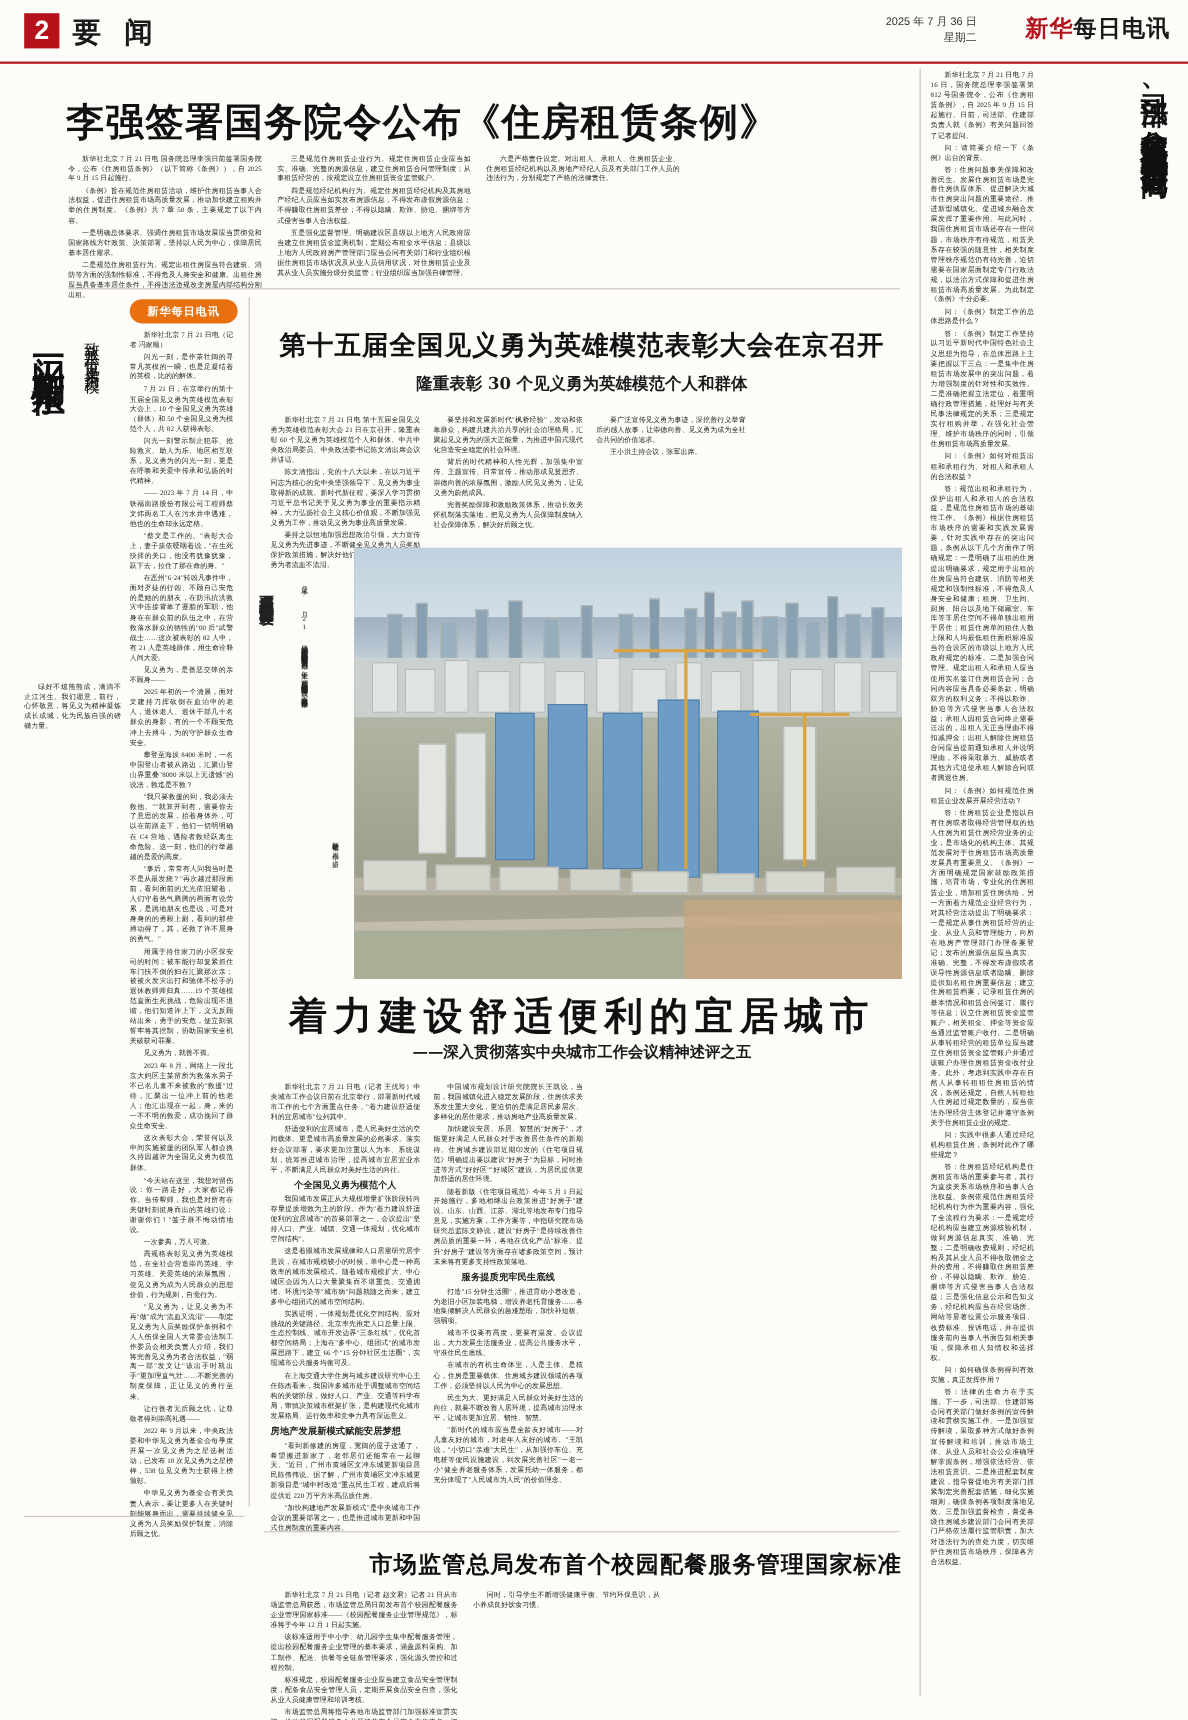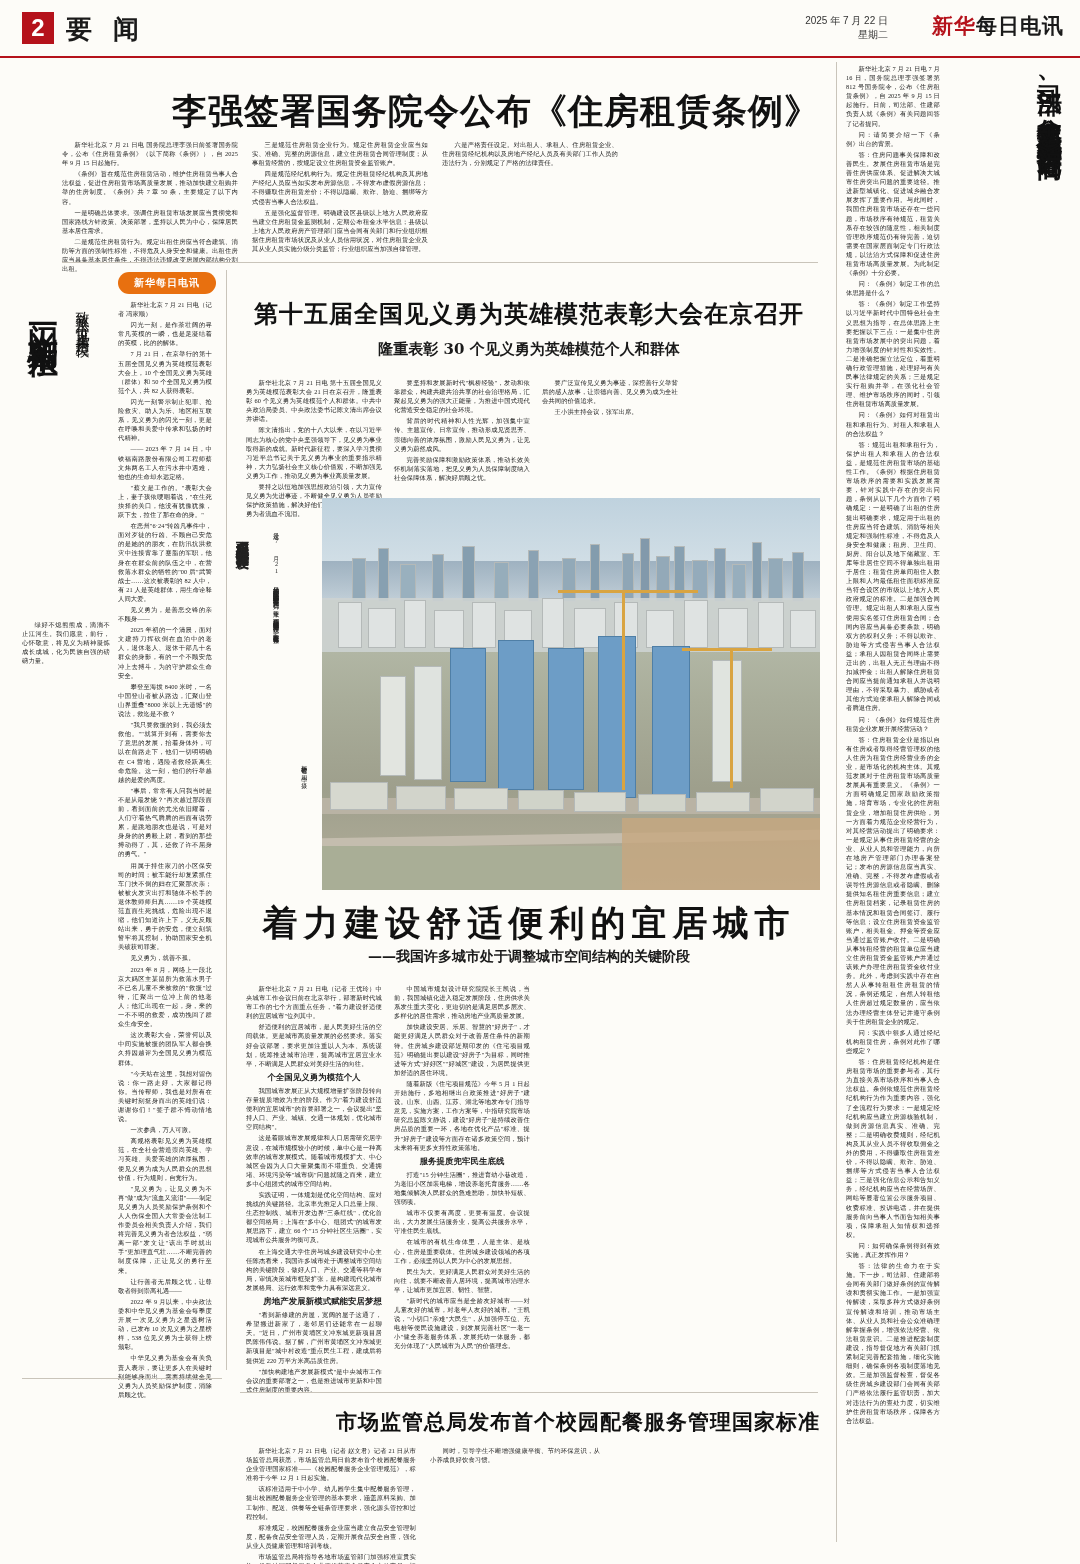--- a/index.html
+++ b/index.html
@@ -108,29 +108,29 @@
 </style>
 </head>
 <body>
 
 <div class="page">
 
   <div class="masthead">
     <div class="pagebox">2</div>
     <div class="section-title">要 闻</div>
     <div class="md-date">
-      <div>2025 年 7 月 22 日</div>
+      <div>2025 年 7 月 36 日</div>
       <div>星期二</div>
     </div>
     <div class="md-brand">
       <span class="red">新华</span><span>每日电讯</span>
     </div>
   </div>
 
-  <div class="hl-main" style="left:60px;top:88px;width:760px;text-align:right;font-size:35px;letter-spacing:1px;">李强签署国务院令公布《住房租赁条例》</div>
+  <div class="hl-main" style="left:60px;top:88px;width:760px;text-align:left;font-size:35px;letter-spacing:1px;">李强签署国务院令公布《住房租赁条例》</div>
 
   <div class="col" id="lead-c1" style="left:62px;top:140px;width:176px;height:110px;">
       <p>新华社北京 7 月 21 日电 国务院总理李强日前签署国务院令，公布《住房租赁条例》（以下简称《条例》），自 2025 年 9 月 15 日起施行。</p>
       <p>《条例》旨在规范住房租赁活动，维护住房租赁当事人合法权益，促进住房租赁市场高质量发展，推动加快建立租购并举的住房制度。《条例》共 7 章 50 条，主要规定了以下内容。</p>
       <p>一是明确总体要求。强调住房租赁市场发展应当贯彻党和国家路线方针政策、决策部署，坚持以人民为中心，保障居民基本居住需求。</p>
       <p>二是规范住房租赁行为。规定出租住房应当符合建筑、消防等方面的强制性标准，不得危及人身安全和健康。出租住房应当具备基本居住条件，不得违法违规改变房屋内部结构分割出租。</p>
     </div>
   <div class="col" id="lead-c2" style="left:252px;top:140px;width:176px;height:110px;">
       <p>三是规范住房租赁企业行为。规定住房租赁企业应当如实、准确、完整的房源信息，建立住房租赁合同管理制度；从事租赁经营的，按规定设立住房租赁资金监管账户。</p>
       <p>四是规范经纪机构行为。规定住房租赁经纪机构及其房地产经纪人员应当如实发布房源信息，不得发布虚假房源信息；不得赚取住房租赁差价；不得以隐瞒、欺诈、胁迫、捆绑等方式侵害当事人合法权益。</p>
@@ -285,31 +285,31 @@
     <div class="blk" style="left:196px;top:292px;width:44px;height:18px;background:#d0d3c9;"></div>
     <div class="blk" style="left:252px;top:294px;width:50px;height:18px;background:#d6d8cf;"></div>
     <div class="blk" style="left:316px;top:296px;width:46px;height:16px;background:#d1d4ca;"></div>
     <div class="blk" style="left:374px;top:294px;width:52px;height:18px;background:#d6d8cf;"></div>
     <div class="blk" style="left:438px;top:290px;width:52px;height:22px;background:#d2d4cb;"></div>
     <div style="position:absolute;left:300px;top:320px;width:200px;height:72px;background:#c7a77f;opacity:.8;"></div>
     <div style="position:absolute;left:0px;top:348px;width:300px;height:44px;background:#a9ae96;"></div>
   </div>
 
   <div class="hl-main" style="left:238px;top:900px;width:582px;text-align:center;font-size:35px;letter-spacing:6px;">着力建设舒适便利的宜居城市</div>
-  <div class="sub-hl" style="left:238px;top:948px;width:582px;font-size:14px;">——我国许多城市处于调整城市空间结构的关键阶段</div>
+  <div class="sub-hl" style="left:238px;top:948px;width:582px;font-size:14px;">——深入贯彻落实中央城市工作会议精神述评之五</div>
 
   <div class="col" id="ct-c1" style="left:246px;top:984px;width:136px;height:380px;">
       <p>新华社北京 7 月 21 日电（记者 王优玲）中央城市工作会议日前在北京举行，部署新时代城市工作的七个方面重点任务，"着力建设舒适便利的宜居城市"位列其中。</p>
       <p>舒适便利的宜居城市，是人民美好生活的空间载体。更是城市高质量发展的必然要求。落实好会议部署，要求更加注重以人为本、系统谋划，统筹推进城市治理，提高城市宜居宜业水平，不断满足人民群众对美好生活的向往。</p>
       <p style="text-align: center; font-weight: bold; font-size: 8.4px; text-indent: 0px; margin: 5px 0px 4px;">个全国见义勇为模范个人</p>
       <p>我国城市发展正从大规模增量扩张阶段转向存量提质增效为主的阶段。作为"着力建设舒适便利的宜居城市"的首要部署之一，会议提出"坚持人口、产业、城镇、交通一体规划，优化城市空间结构"。</p>
       <p>这是着眼城市发展规律和人口居需研究居学意设，在城市规模较小的时候，单中心是一种高效率的城市发展模式。随着城市规模扩大、中心城区会因为人口大量聚集而不堪重负、交通拥堵、环境污染等"城市病"问题就随之而来，建立多中心组团式的城市空间结构。</p>
       <p>实践证明，一体规划是优化空间结构、应对挑战的关键路径。北京率先推定人口总量上限、生态控制线、城市开发边界"三条红线"，优化首都空间格局；上海在"多中心、组团式"的城市发展思路下，建立 66 个"15 分钟社区生活圈"，实现城市公共服务均衡可及。</p>
       <p>在上海交通大学住房与城乡建设研究中心主任陈杰看来，我国许多城市处于调整城市空间结构的关键阶段，做好人口、产业、交通等科学布局，审慎决策城市框架扩张，是构建现代化城市发展格局、运行效率和竞争力具有深远意义。</p>
-      <p style="text-align: right; font-weight: bold; font-size: 8.4px; text-indent: 0px; margin: 5px 0px 4px;">房地产发展新模式赋能安居梦想</p>
+      <p style="text-align: left; font-weight: bold; font-size: 8.4px; text-indent: 0px; margin: 5px 0px 4px;">房地产发展新模式赋能安居梦想</p>
       <p>"看到新修建的房屋，宽阔的屋子这通了，希望搬进新家了，老邻居们还能常在一起聊天。"近日，广州市黄埔区文冲东城更新项目居民陈伟伟说。据了解，广州市黄埔区文冲东城更新项目是"城中村改造"重点民生工程，建成后将提供近 220 万平方米高品质住房。</p>
       <p>"加快构建地产发展新模式"是中央城市工作会议的重要部署之一，也是推进城市更新和中国式住房制度的重要内容。</p>
     </div>
   <div class="col" id="ct-c2" style="left:394px;top:984px;width:136px;height:380px;">
       <p>中国城市规划设计研究院院长王凯说，当前，我国城镇化进入稳定发展阶段，住房供求关系发生重大变化，更迫切的是满足居民多层次、多样化的居住需求，推动房地产业高质量发展。</p>
       <p>加快建设安居、乐居、智慧的"好房子"，才能更好满足人民群众对于改善居住条件的新期待。住房城乡建设部近期印发的《住宅项目规范》明确提出要以建设"好房子"为目标，同时推进等方式"好好区""好城区"建设，为居民提供更加舒适的居住环境。</p>
       <p>随着新版《住宅项目规范》今年 5 月 1 日起开始施行，多地相继出台政策推进"好房子"建设。山东、山西、江苏、湖北等地发布专门指导意见，实施方案，工作方案等，中指研究院市场研究总监陈文静说，建设"好房子"是持续改善住房品质的重要一环，各地在优化产品"标准、提升"好房子"建设等方面存在诸多政策空间，预计未来将有更多支持性政策落地。</p>
       <p style="text-align: center; font-weight: bold; font-size: 8.4px; text-indent: 0px; margin: 5px 0px 4px;">服务提质兜牢民生底线</p>
       <p>打造"15 分钟生活圈"，推进育幼小巷改造，为老旧小区加装电梯，增设养老托育服务……各地集倾解决人民群众的急难愁盼，加快补短板、强弱项。</p>
       <p>城市不仅要有高度，更要有温度。会议提出，大力发展生活服务业，提高公共服务水平，守准住民生底线。</p>

